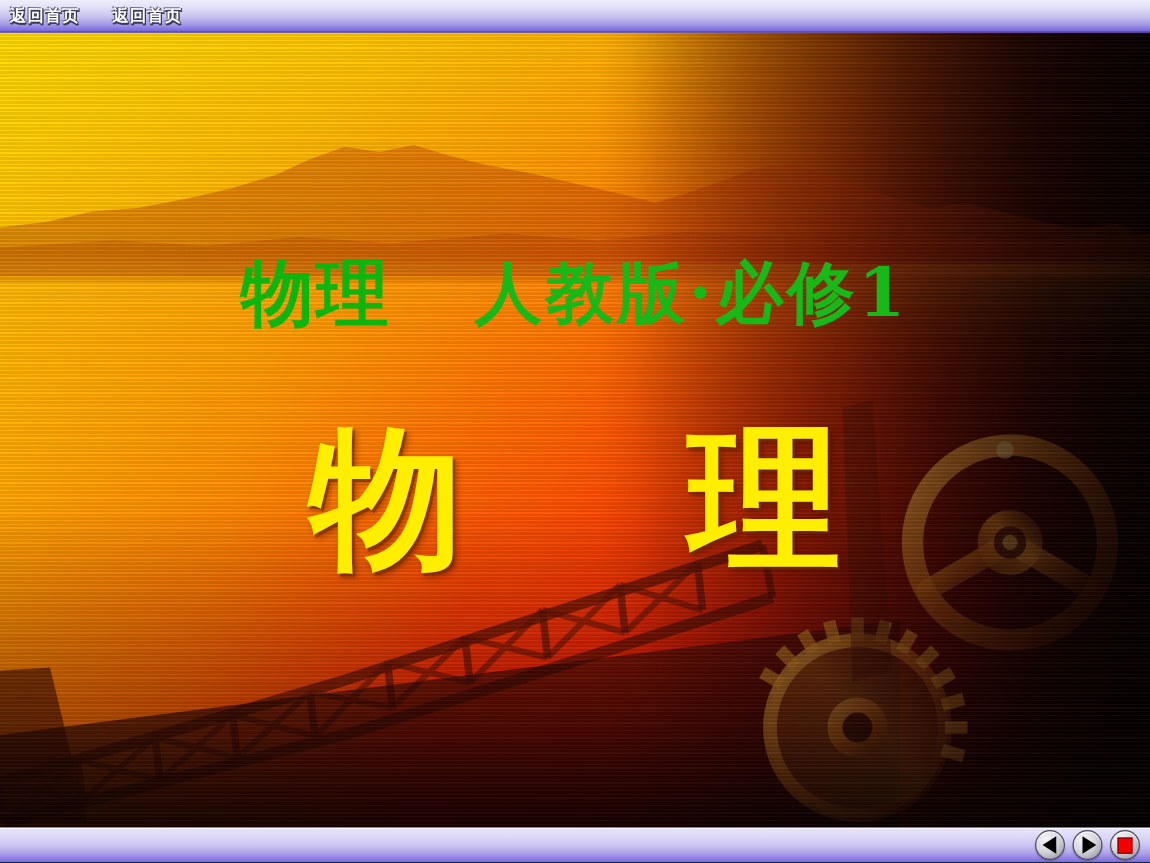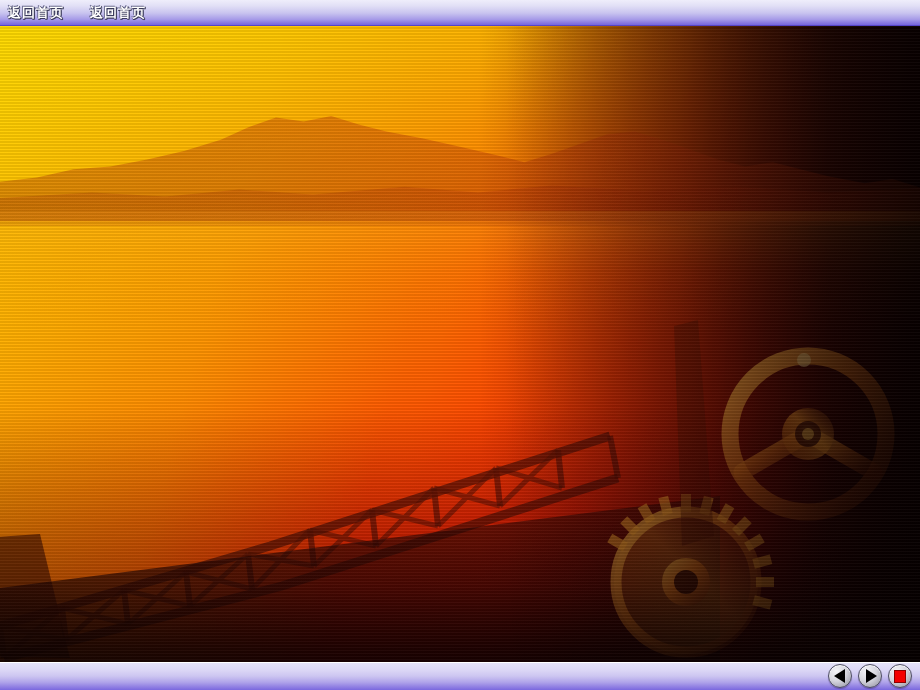--- a/index.html
+++ b/index.html
@@ -416,21 +416,31 @@
         <g opacity="0.45">
           <path d="M84 10 L108 4 L124 220 L92 230 Z" fill="#511304"></path>
         </g>
       </svg>
     </div>
 
     <div id="vignette"></div>
     <div id="scanlines"></div>
   </div>
 
-
+  <div id="headline">
+    <span class="hl-course">物理</span>
+    <span class="hl-gap"></span>
+    <span class="hl-edition">人教版·必修1</span>
+  </div>
+
+  <div id="bigtitle">
+    <span class="bt-char">物</span>
+    <span class="bt-space"></span>
+    <span class="bt-char">理</span>
+  </div>
 
   <div id="bottom-bar">
     <div id="controls">
       <div class="ctl">
         <span class="tri-left"></span>
       </div>
       <div class="ctl">
         <span class="tri-right"></span>
       </div>
       <div class="ctl">

